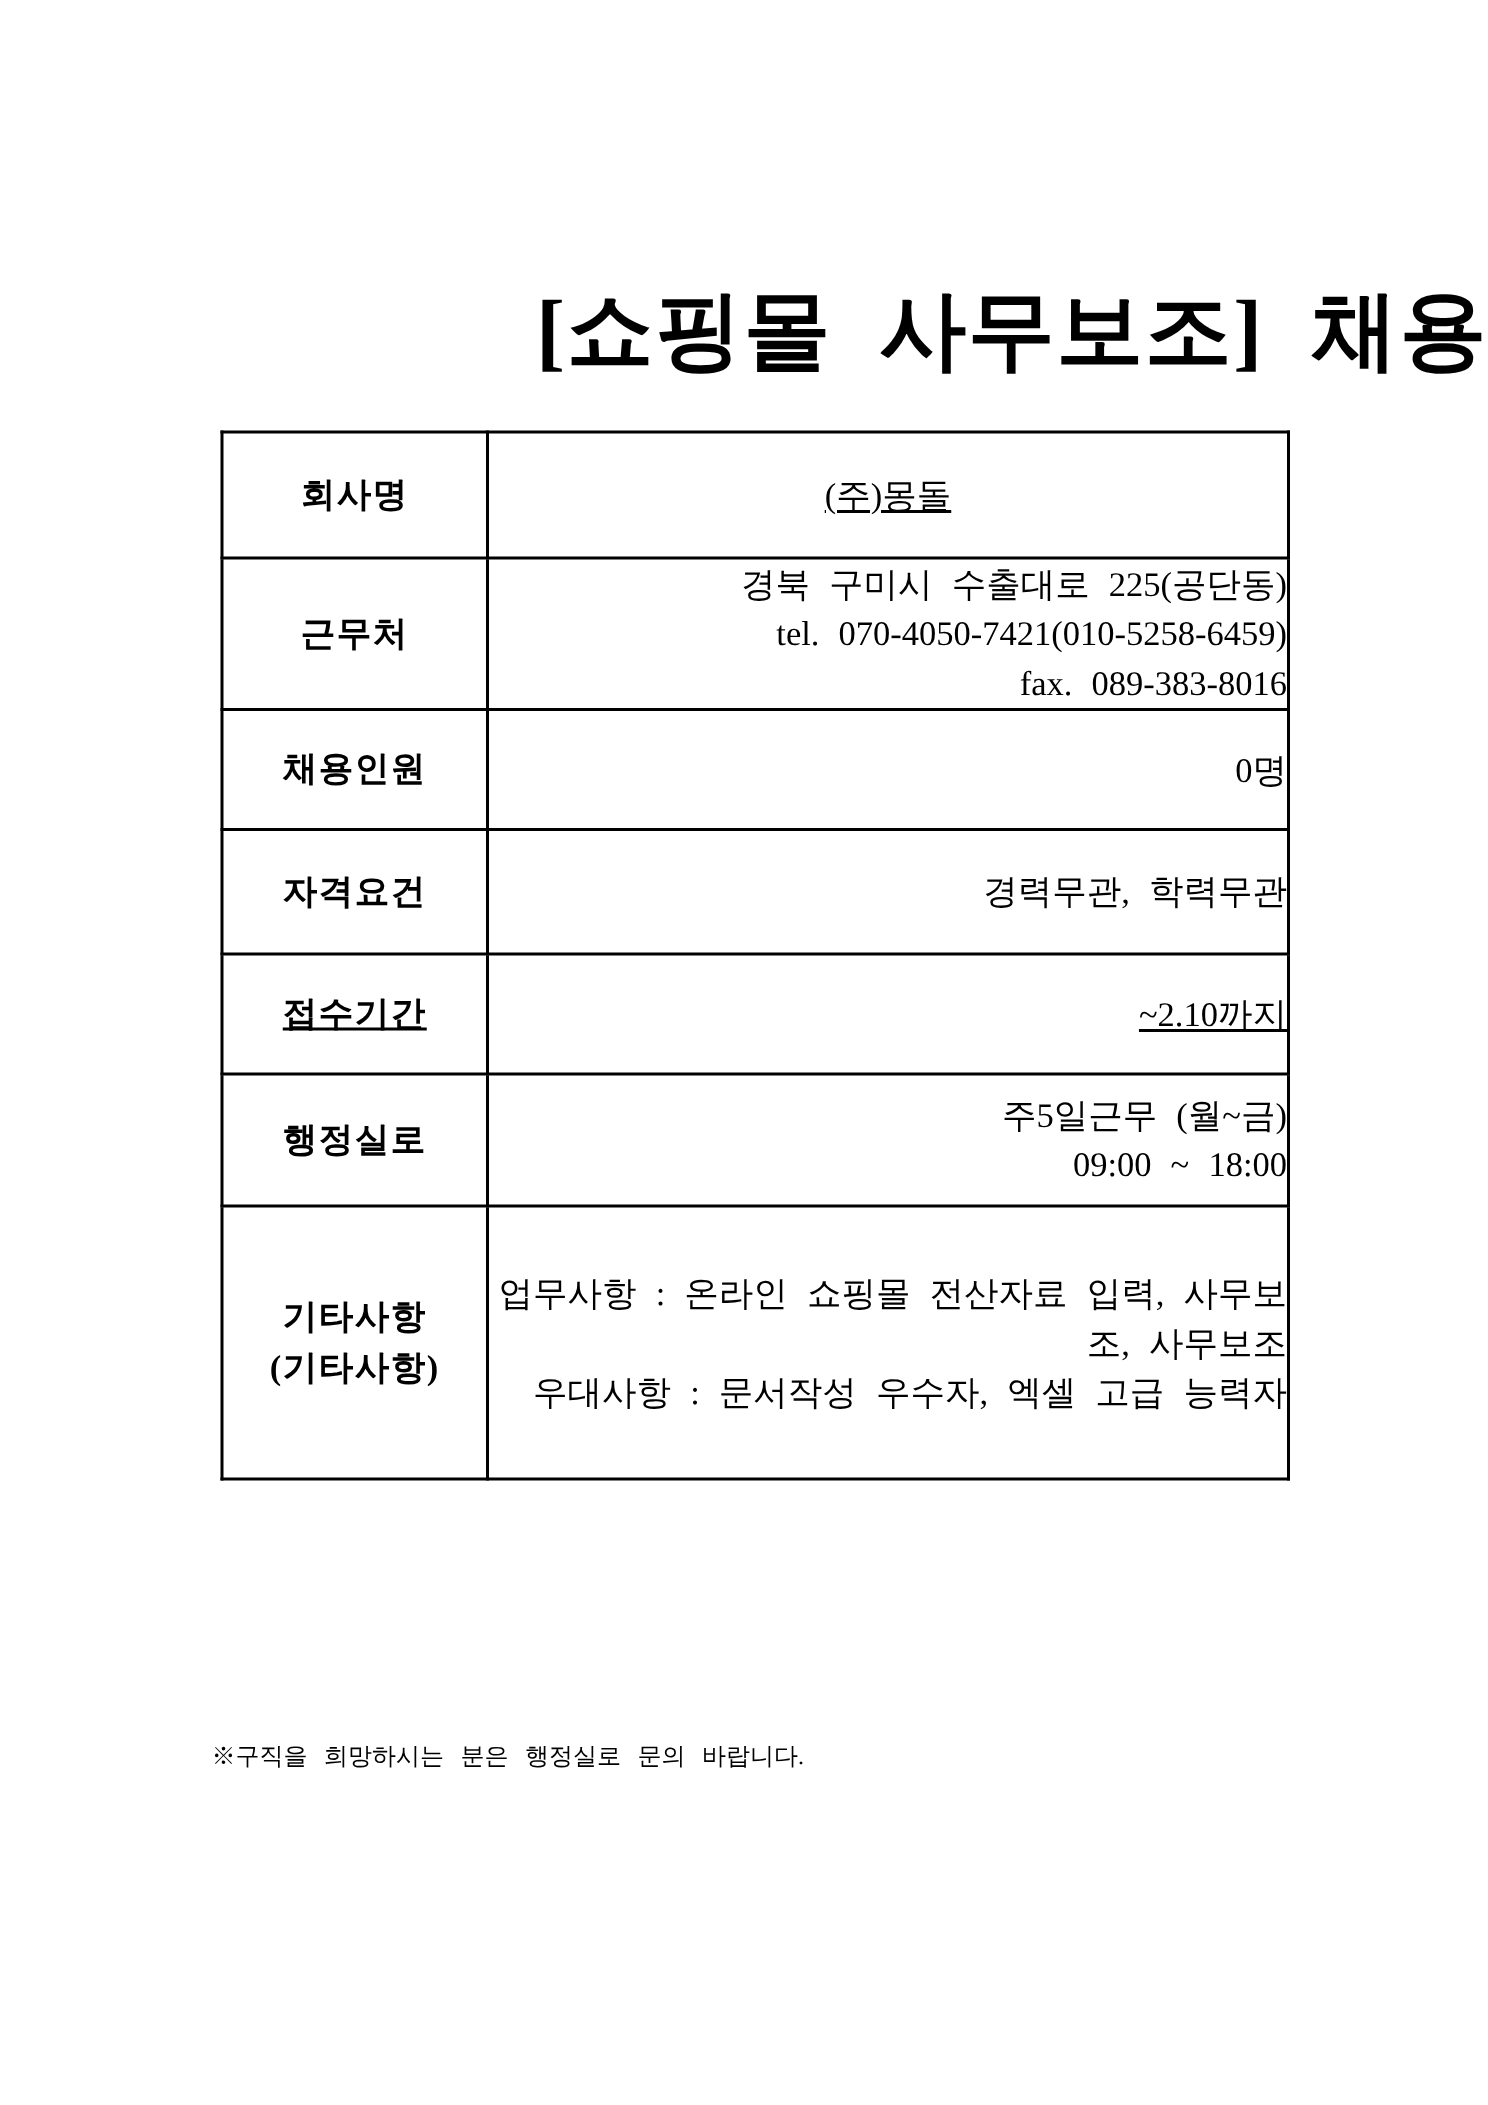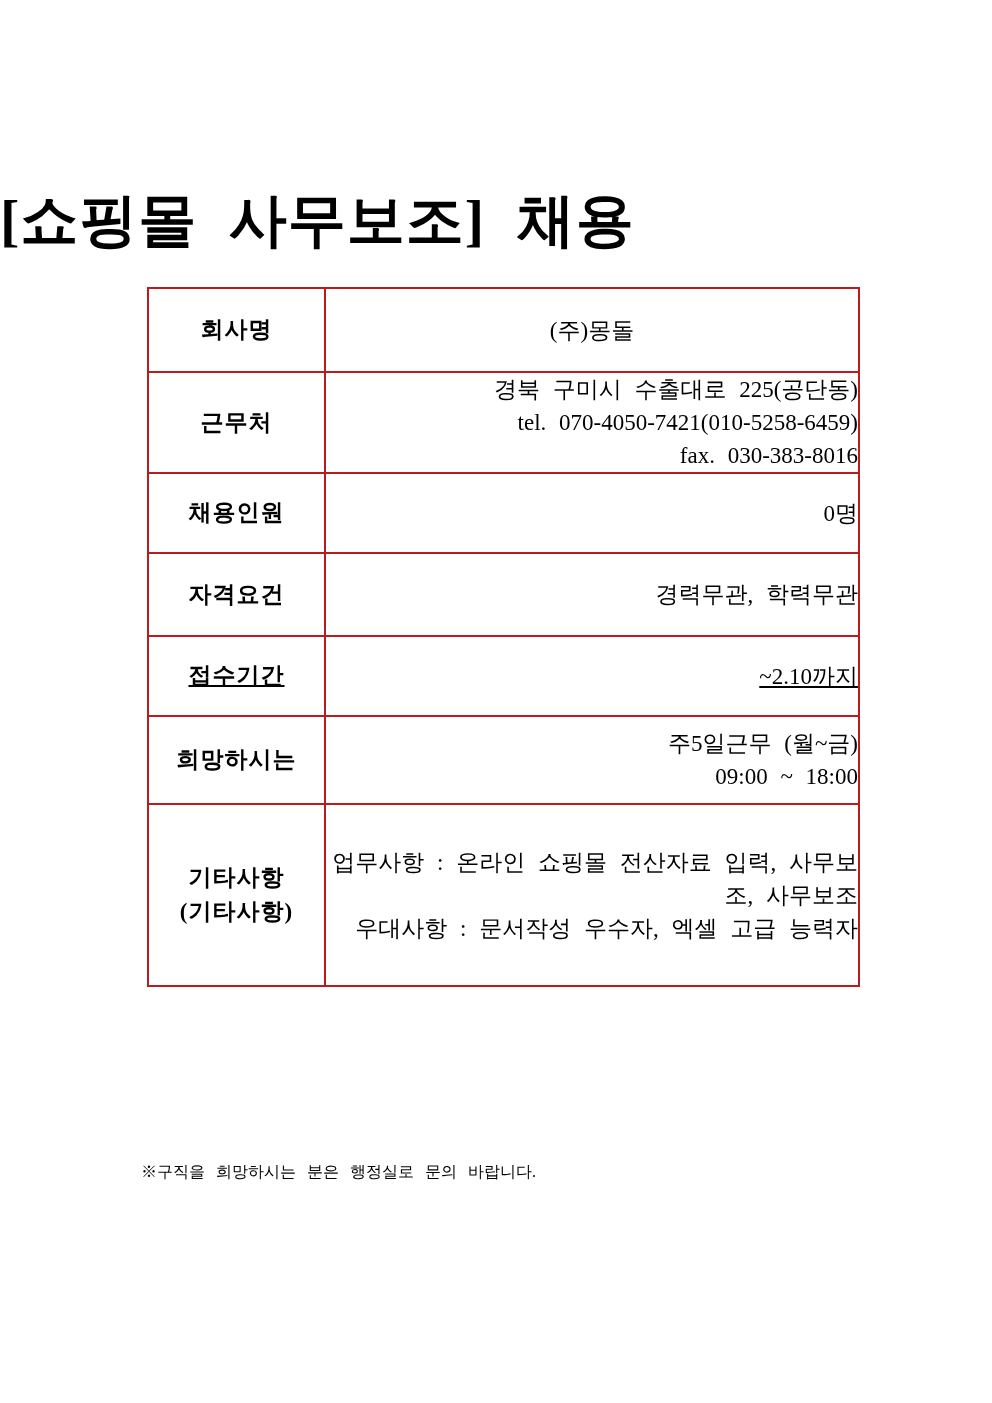--- a/index.html
+++ b/index.html
@@ -10,60 +10,60 @@
     background: #ffffff;
     color: #000000;
     font-family: "Liberation Serif", "DejaVu Serif", serif;
     overflow: hidden;
   }
   .doc-title {
     position: absolute;
     top: 146px;
     left: 0;
     width: 100%;
-    text-align: left;
+    text-align: right;
     font-size: 58px;
     font-weight: bold;
     letter-spacing: 1px;
     word-spacing: 16px;
     line-height: 1.25;
     white-space: nowrap;
   }
   table.job-table {
     position: absolute;
     top: 287px;
     left: 147px;
     width: 713px;
     border-collapse: collapse;
     table-layout: fixed;
   }
   table.job-table th,
   table.job-table td {
-    border: 2px solid #b91c1c;
+    border: 2px solid #000000;
     padding: 0;
   }
   th.row-label {
     width: 175px;
     font-size: 23px;
     font-weight: bold;
     text-align: center;
     vertical-align: middle;
     line-height: 34px;
     letter-spacing: 1px;
   }
   td.row-value {
     font-size: 23px;
     font-weight: normal;
     text-align: right;
     vertical-align: middle;
     line-height: 33px;
     padding: 6px 10px 6px 12px;
     word-spacing: 7px;
   }
-  td.row-value.center { text-align: center; padding-left: 0; padding-right: 0; }
+  td.row-value.center { text-align: center; padding-left: 0; padding-right: 0; text-decoration: underline; }
   
   tr.r0 { height: 84px; }
   tr.r1 { height: 96px; }
   tr.r2 { height: 80px; }
   tr.r3 { height: 83px; }
   tr.r4 { height: 80px; text-decoration: underline; }
   tr.r5 { height: 85px; }
   tr.r6 { height: 90px; }
   tr.r7 { height: 88px; }
   tr.r8 { height: 182px; }
@@ -93,21 +93,21 @@
             <div>(주)몽돌</div>
           </td>
         </tr>
         <tr class="r1">
           <th class="row-label">
             <div>근무처</div>
           </th>
           <td class="row-value">
             <div>경북 구미시 수출대로 225(공단동)</div>
             <div>tel. 070-4050-7421(010-5258-6459)</div>
-            <div>fax. 030-383-8016</div>
+            <div>fax. 089-383-8016</div>
           </td>
         </tr>
         <tr class="r2">
           <th class="row-label">
             <div>채용인원</div>
           </th>
           <td class="row-value">
             <div>0명</div>
           </td>
         </tr>
@@ -122,21 +122,21 @@
         <tr class="r4">
           <th class="row-label">
             <div>접수기간</div>
           </th>
           <td class="row-value">
             <div>~2.10까지</div>
           </td>
         </tr>
         <tr class="r7">
           <th class="row-label">
-            <div>희망하시는</div>
+            <div>행정실로</div>
           </th>
           <td class="row-value">
             <div>주5일근무 (월~금)</div>
             <div>09:00 ~ 18:00</div>
           </td>
         </tr>
         <tr class="r8">
           <th class="row-label">
             <div>기타사항</div>
             <div>(기타사항)</div>

